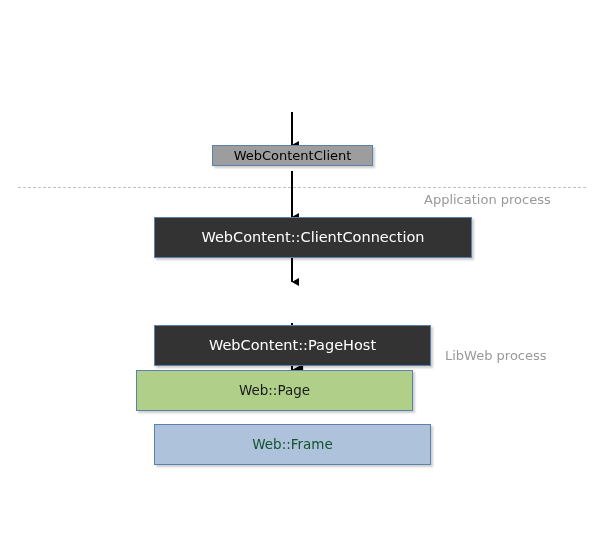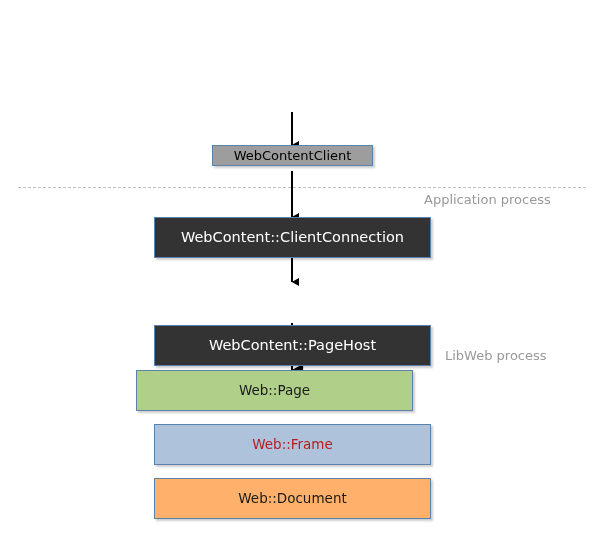--- a/index.html
+++ b/index.html
@@ -55,21 +55,21 @@
     font-size: 13px;
   }
   .node-dark {
     background: #333333;
     color: #ffffff;
     font-size: 14.5px;
   }
   .node-clientconnection {
     left: 154px;
     top: 217px;
-    width: 277px;
+    width: 318px;
     height: 41px;
   }
   .node-pagehost {
     left: 154px;
     top: 282px;
     width: 277px;
     height: 41px;
     margin-top: 43px;
   }
   .node-page {
@@ -80,21 +80,21 @@
     background: #b0d08a;
     color: #1a1a1a;
     font-size: 13.5px;
   }
   .node-frame {
     left: 154px;
     top: 424px;
     width: 277px;
     height: 41px;
     background: #aec2dc;
-    color: #b91c1c;
+    color: #14532d;
     font-size: 13.5px;
   }
   .node-document {
     left: 154px;
     top: 478px;
     width: 277px;
     height: 41px;
     background: #ffb06a;
     color: #1a1a1a;
     font-size: 13.5px;
@@ -179,17 +179,14 @@
   <div class="zone-label zone-libweb">LibWeb process</div>
 
   <div class="node node-page">
     <span class="node-label">Web::Page</span>
   </div>
 
   <div class="node node-frame">
     <span class="node-label">Web::Frame</span>
   </div>
 
-  <div class="node node-document">
-    <span class="node-label">Web::Document</span>
-  </div>
 
 </div>
 
 </body></html>

